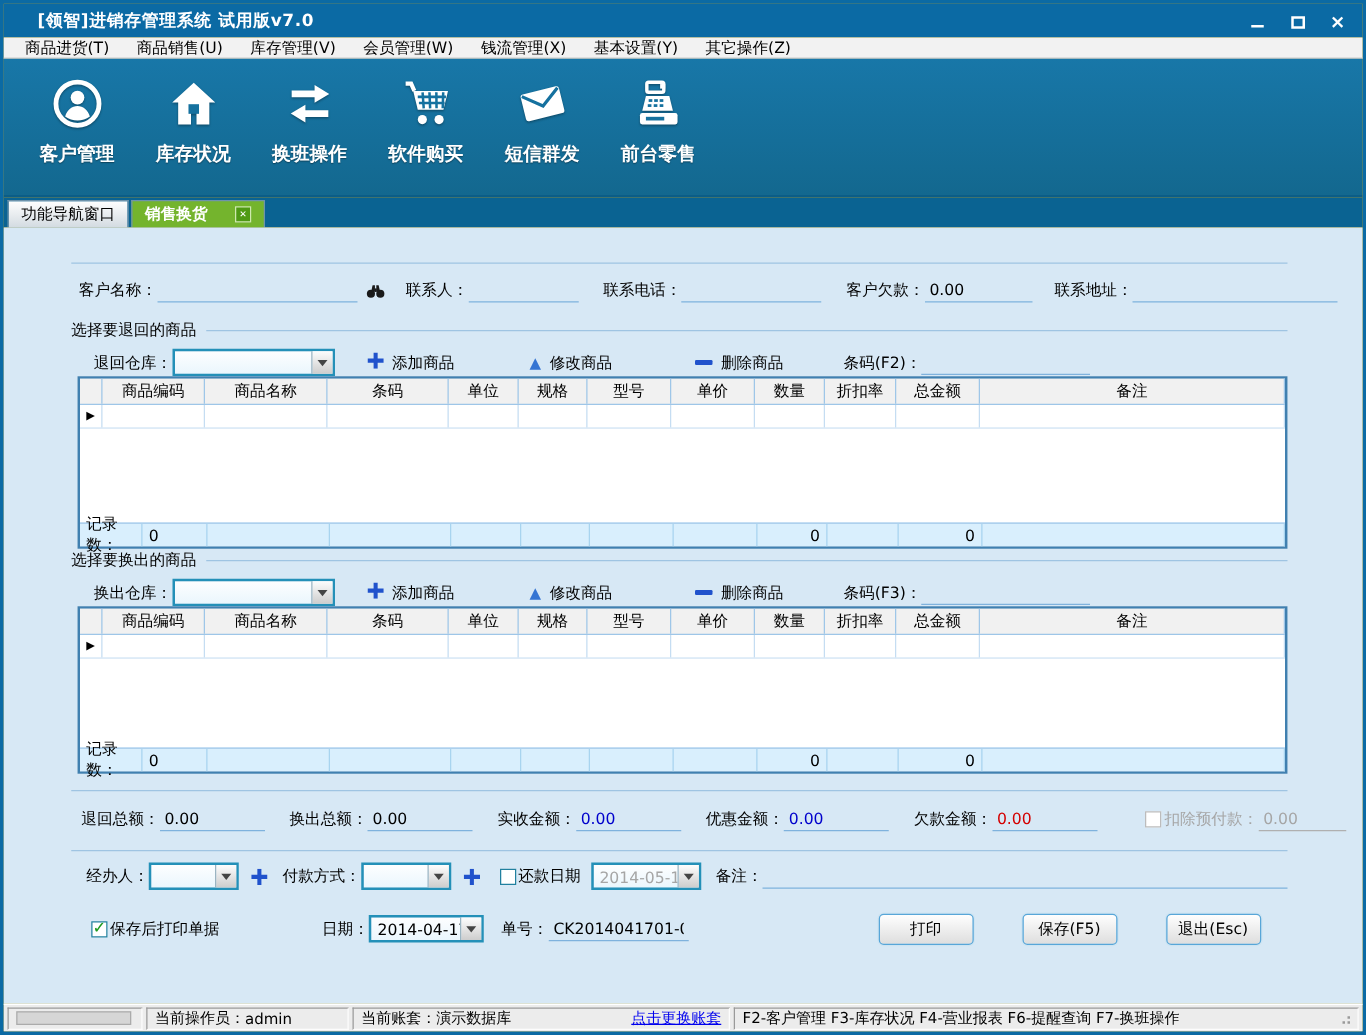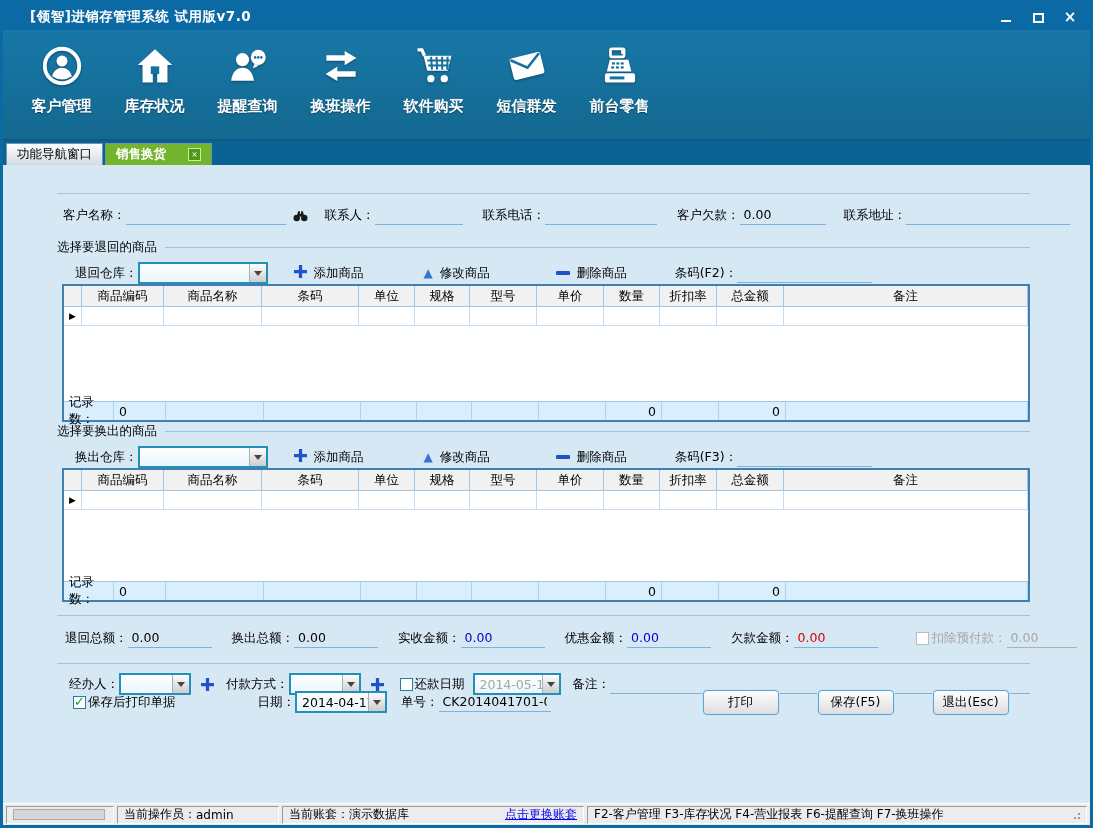--- a/index.html
+++ b/index.html
@@ -130,50 +130,45 @@
       <span class="wc wc-min">
           <i></i>
         </span>
       <span class="wc wc-max">
           <i></i>
         </span>
       <span class="wc wc-close">×</span>
     </span>
   </div>
 
+  <div class="menubar">
+    <span class="menu-item">商品进货(T)</span>
+    <span class="menu-item">商品销售(U)</span>
+    <span class="menu-item">库存管理(V)</span>
+    <span class="menu-item">会员管理(W)</span>
+    <span class="menu-item">钱流管理(X)</span>
+    <span class="menu-item">基本设置(Y)</span>
+    <span class="menu-item">其它操作(Z)</span>
+  </div>
 
   <div class="toolbar">
     <div class="tool">
       <span><svg width="44" height="44" viewBox="0 0 24 24">
             <circle cx="12" cy="12" r="9.4" fill="none" stroke="#fff" stroke-width="2.1"></circle>
             <circle cx="12" cy="9.3" r="3" fill="#fff"></circle>
             <path d="M6.6 17.6c.9-3 3-4.6 5.4-4.6s4.5 1.6 5.4 4.6a9.4 9.4 0 0 1-10.8 0z" fill="#fff"></path>
           </svg></span>
       <span class="tlabel">客户管理</span>
     </div>
     <div class="tool">
       <span><svg width="44" height="44" viewBox="0 0 24 24">
             <path d="M12 2.8 2.6 11.4h2.6V21h5.6v-5.8h2.4V21h5.6v-9.6h2.6z" fill="#fff"></path>
             <rect x="9.7" y="12.2" width="4.6" height="4.2" fill="#15719f"></rect>
           </svg></span>
       <span class="tlabel">库存状况</span>
-    </div>
-    <div class="tool">
-      <span><svg width="44" height="44" viewBox="0 0 24 24">
-            <circle cx="9" cy="8.5" r="3.6" fill="#fff"></circle>
-            <path d="M2.8 20c.6-4.6 3.1-7 6.2-7s5.6 2.4 6.2 7z" fill="#fff"></path>
-            <circle cx="17.6" cy="7.3" r="4.1" fill="#fff"></circle>
-            <path d="M15.6 10.6l-1 2.8 3.2-1.6z" fill="#fff"></path>
-            <g fill="#15719f">
-              <circle cx="15.9" cy="7.3" r=".7"></circle>
-              <circle cx="17.6" cy="7.3" r=".7"></circle>
-              <circle cx="19.3" cy="7.3" r=".7"></circle>
-            </g>
-          </svg></span>
-      <span class="tlabel">提醒查询</span>
     </div>
     <div class="tool">
       <span><svg width="44" height="44" viewBox="0 0 24 24" fill="#fff">
             <path d="M4 6.2h10V3.8l6.4 3.9-6.4 3.9V9.2H4z"></path>
             <path d="M20 14.8H10v-2.4l-6.4 3.9 6.4 3.9v-2.4h10z"></path>
           </svg></span>
       <span class="tlabel">换班操作</span>
     </div>
     <div class="tool">
       <span><svg width="44" height="44" viewBox="0 0 24 24">
@@ -457,21 +452,21 @@
       <div class="combo combo-gray" style="width:88px;margin-left:8px">
         <span class="cval">2014-05-17</span>
         <span class="cbtn">
             <i></i>
           </span>
       </div>
       <span class="lbl" style="margin-left:12px">备注：</span>
       <input class="uline" style="flex: 1 1 0%;">
     </div>
 
-    <div class="row" style="top:524px;height:26px">
+    <div class="row" style="top:548px;height:26px">
       <span class="cb cb-checked" style="margin-left:16px"></span>
       <span class="lbl" style="margin-left:2px">保存后打印单据</span>
       <span class="lbl" style="margin-left:82px">日期：</span>
       <div class="combo" style="width:92px">
         <span class="cval">2014-04-17</span>
         <span class="cbtn">
             <i></i>
           </span>
       </div>
       <span class="lbl" style="margin-left:14px">单号：</span>

